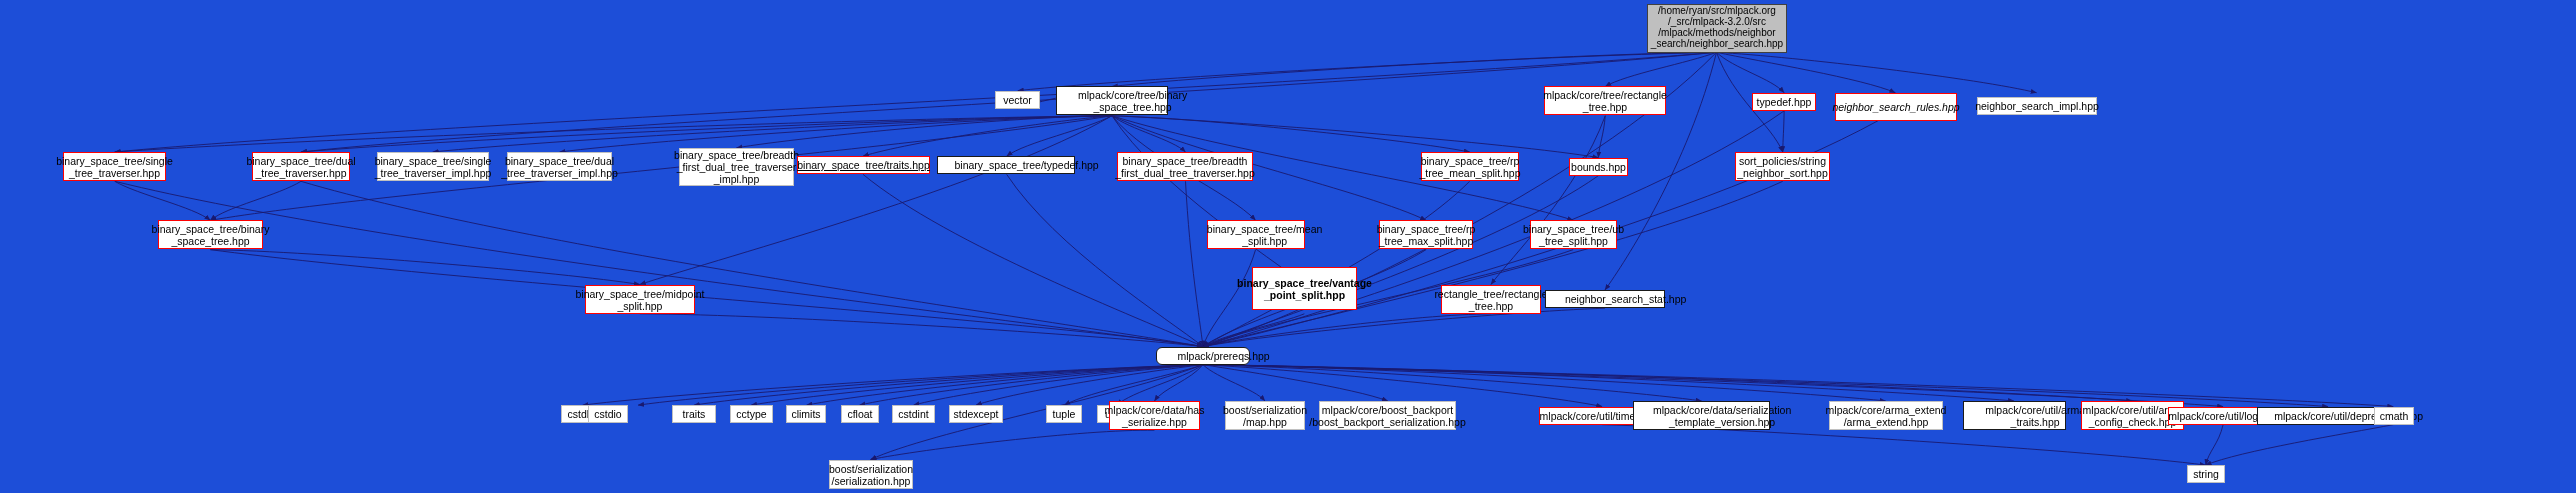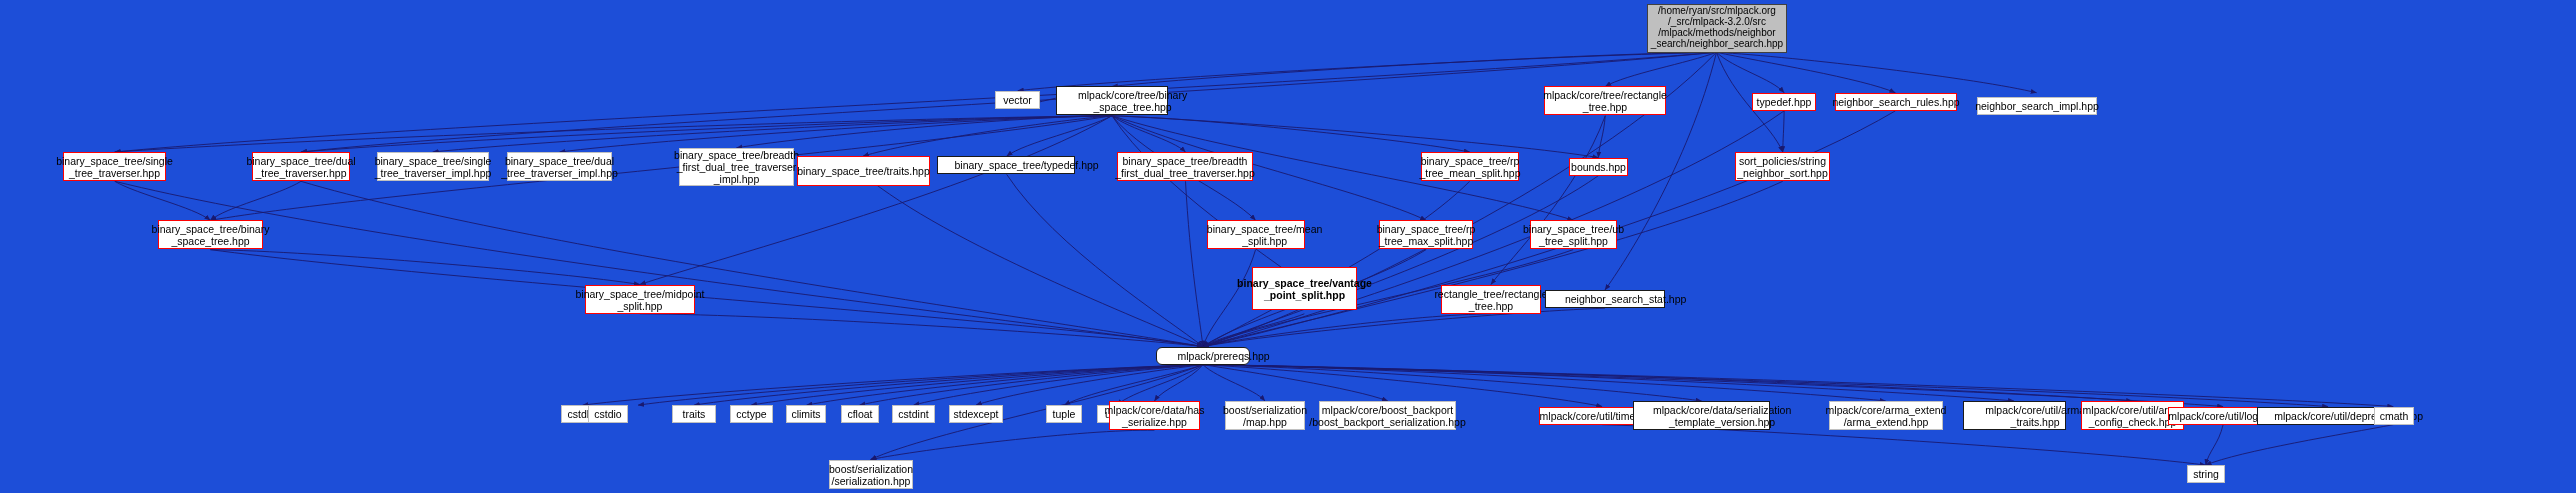--- a/index.html
+++ b/index.html
@@ -128,34 +128,34 @@
       <div class="node n-root" style="left: 1647px; top: 3.5px; width: 140px; height: 49px;">/home/ryan/src/mlpack.org
 /_src/mlpack-3.2.0/src
 /mlpack/methods/neighbor
 _search/neighbor_search.hpp</div>
       <div class="node n-gray" style="left: 995px; top: 91px; width: 45px; height: 18px;">vector</div>
       <div class="node n-black" style="left: 1056px; top: 86px; width: 112px; height: 29px;">mlpack/core/tree/binary
 _space_tree.hpp</div>
       <div class="node n-red" style="left: 1544px; top: 86px; width: 122px; height: 29px;">mlpack/core/tree/rectangle
 _tree.hpp</div>
       <div class="node n-red" style="left: 1752px; top: 93px; width: 64px; height: 18px;">typedef.hpp</div>
-      <div class="node n-red" style="left: 1835px; top: 93px; width: 122px; height: 18px;">neighbor_search_rules.hpp</div>
+      <div class="node n-red" style="left: 1835px; top: 93px; width: 122px; height: 28px; font-style: italic;">neighbor_search_rules.hpp</div>
       <div class="node n-gray" style="left: 1977px; top: 97px; width: 120px; height: 18px;">neighbor_search_impl.hpp</div>
       <div class="node n-red" style="left: 63px; top: 152px; width: 103px; height: 29px;">binary_space_tree/single
 _tree_traverser.hpp</div>
       <div class="node n-red" style="left: 252px; top: 152px; width: 98px; height: 29px;">binary_space_tree/dual
 _tree_traverser.hpp</div>
       <div class="node n-gray" style="left: 377px; top: 152px; width: 112px; height: 29px;">binary_space_tree/single
 _tree_traverser_impl.hpp</div>
       <div class="node n-gray" style="left: 507px; top: 152px; width: 105px; height: 29px;">binary_space_tree/dual
 _tree_traverser_impl.hpp</div>
       <div class="node n-gray" style="left: 679px; top: 148px; width: 115px; height: 38px;">binary_space_tree/breadth
 _first_dual_tree_traverser
 _impl.hpp</div>
-      <div class="node n-red" style="left: 797px; top: 156px; width: 133px; height: 30px;">binary_space_tree/traits.hpp</div>
+      <div class="node n-red" style="left: 797px; top: 156px; width: 133px; height: 18px; text-decoration: underline;">binary_space_tree/traits.hpp</div>
       <div class="node n-black" style="left: 937px; top: 156px; width: 138px; height: 18px;">binary_space_tree/typedef.hpp</div>
       <div class="node n-red" style="left: 1117px; top: 152px; width: 136px; height: 29px;">binary_space_tree/breadth
 _first_dual_tree_traverser.hpp</div>
       <div class="node n-red" style="left: 1421px; top: 152px; width: 98px; height: 29px;">binary_space_tree/rp
 _tree_mean_split.hpp</div>
       <div class="node n-red" style="left: 1569px; top: 158px; width: 59px; height: 18px;">bounds.hpp</div>
       <div class="node n-red" style="left: 1735px; top: 152px; width: 95px; height: 29px;">sort_policies/string
 _neighbor_sort.hpp</div>
       <div class="node n-red" style="left: 158px; top: 220px; width: 105px; height: 29px;">binary_space_tree/binary
 _space_tree.hpp</div>

